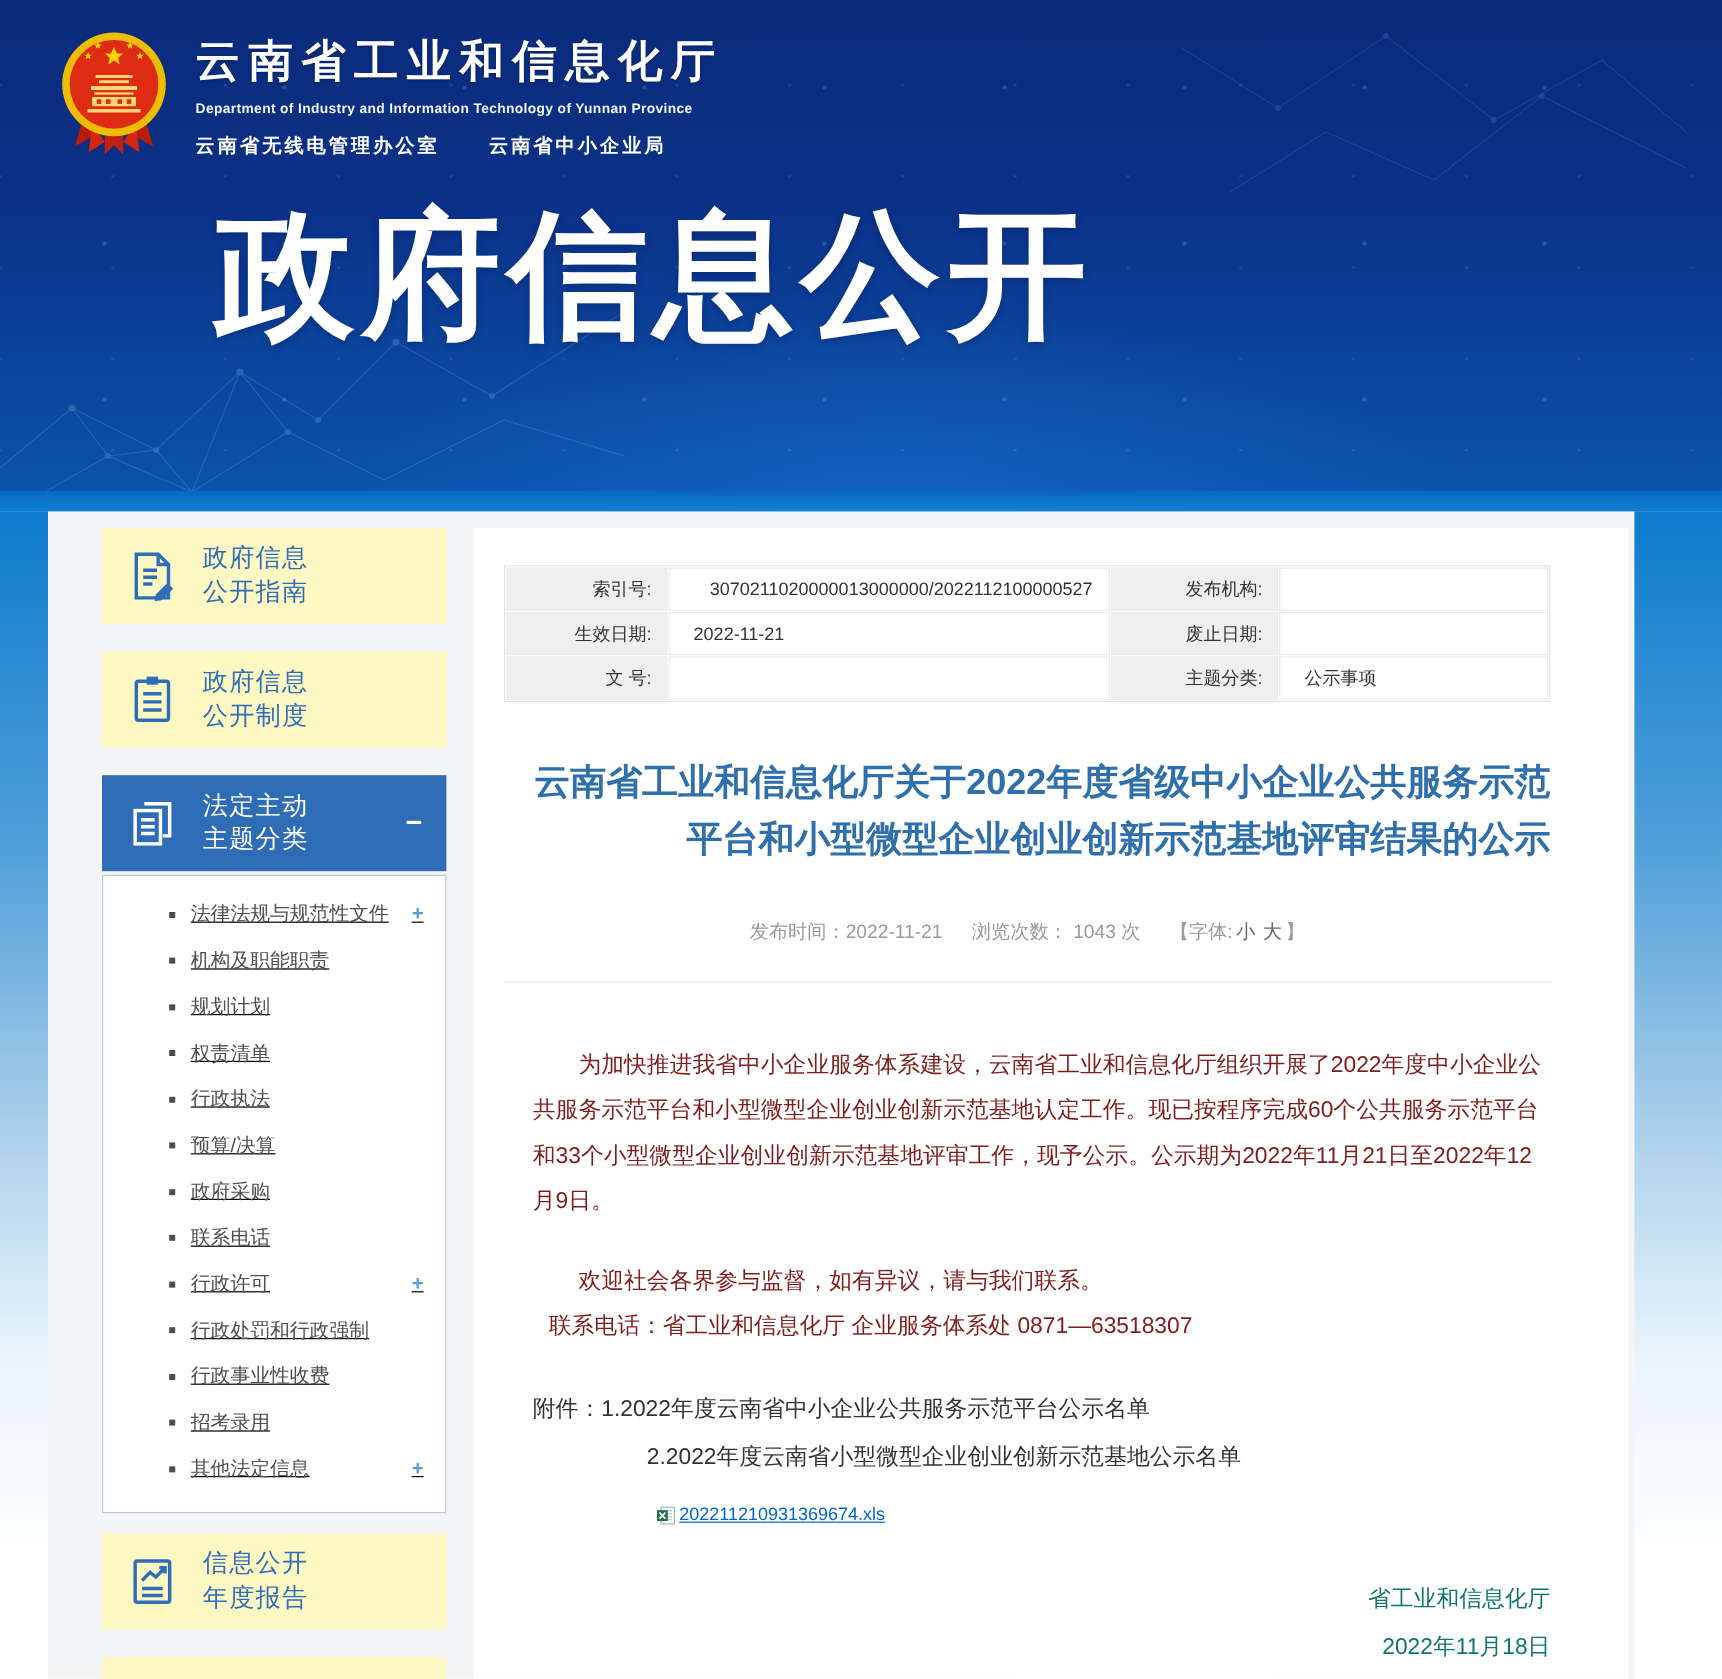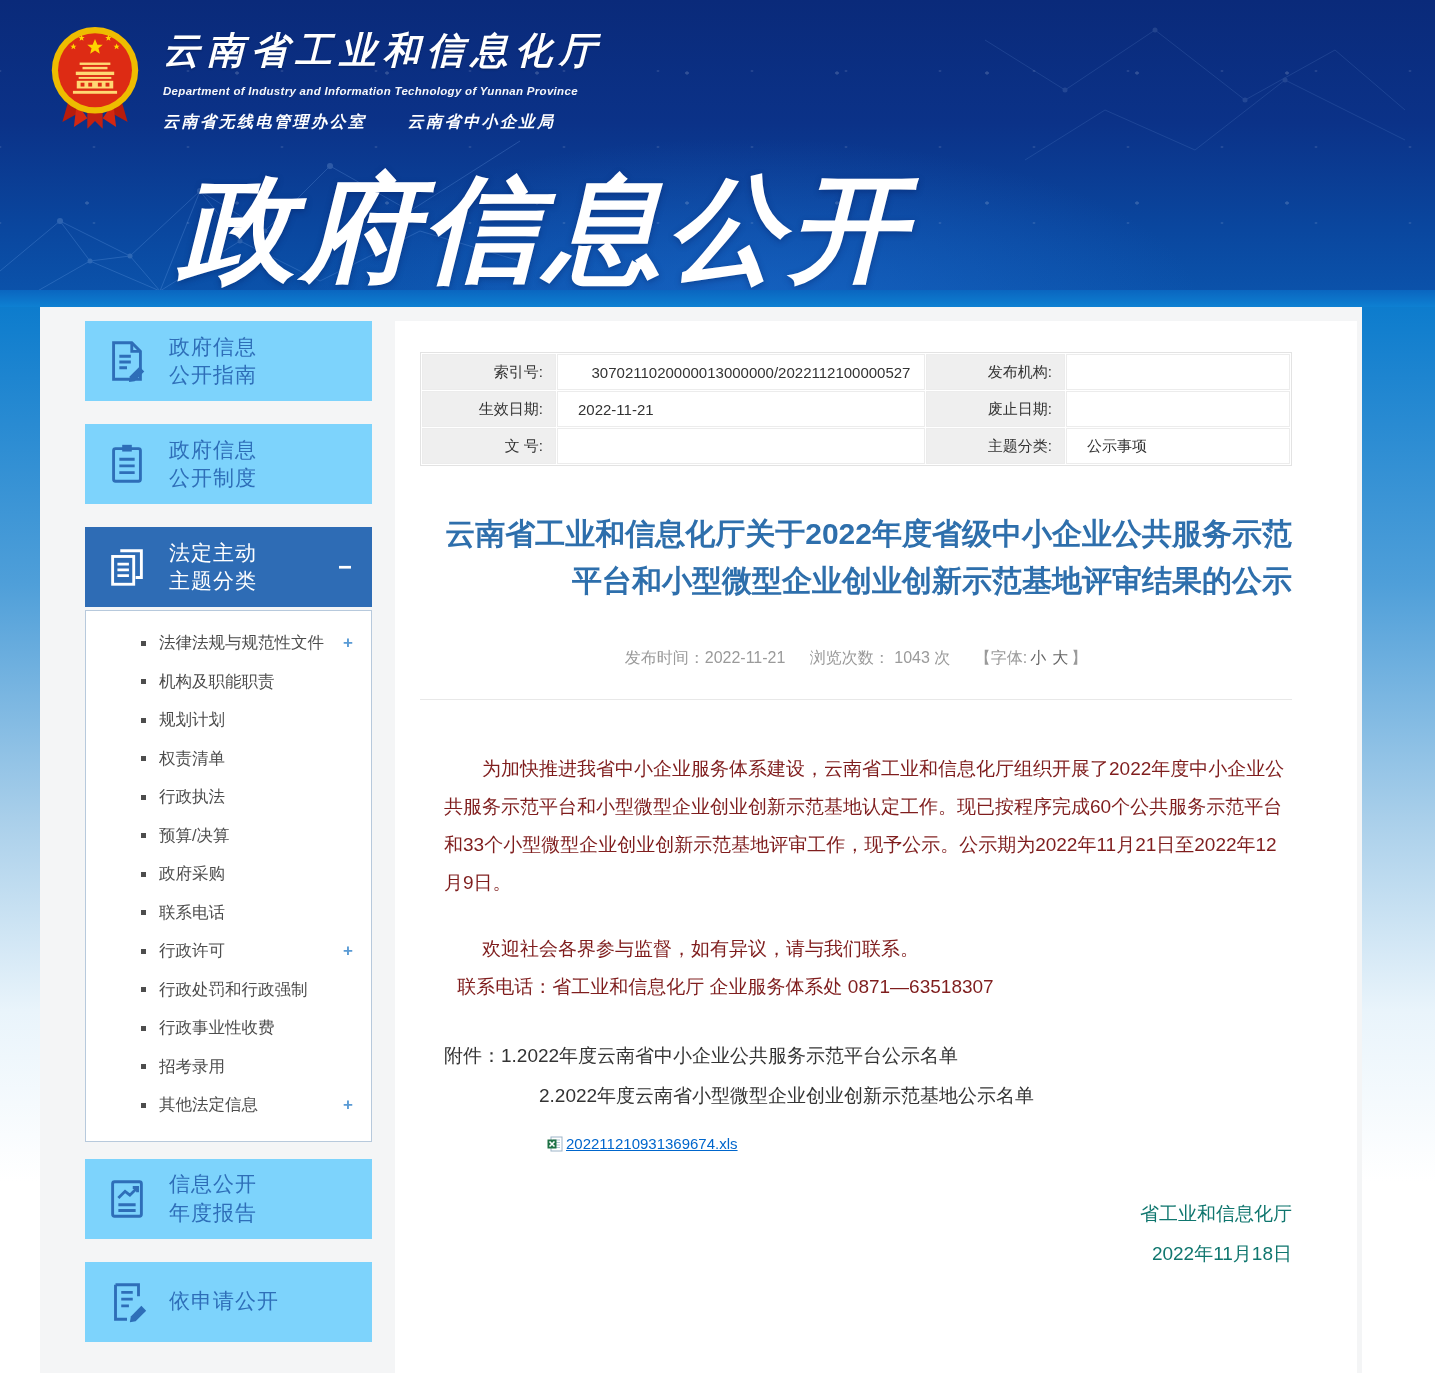--- a/index.html
+++ b/index.html
@@ -1,25 +1,24 @@
 <!DOCTYPE html>
 <html><head>
 <meta charset="utf-8">
 <style>
   * { margin:0; padding:0; box-sizing:border-box; }
   html,body { background:#fff; }
   body { font-family:"Liberation Sans","DejaVu Sans",sans-serif; width:1435px; }
   .page { width:1435px; height:1399px; overflow:hidden; position:relative; }
 
   
-  .banner { position:relative; height:307px; overflow:hidden;
+  .banner { position:relative; height:426px; overflow:hidden;
     background:
       radial-gradient(ellipse 700px 260px at 52% 100%, rgba(30,110,210,.55), rgba(30,110,210,0) 65%),
       linear-gradient(180deg,#0a2a7a 0%,#0b3288 40%,#0a479f 75%,#0b55ad 100%);
-    font-style: italic;
   }
   .banner::before { content:""; position:absolute; inset:0; pointer-events:none;
     background-image:
       radial-gradient(rgba(255,255,255,.16) 1.5px, rgba(255,255,255,0) 2.2px),
       radial-gradient(rgba(255,255,255,.10) 1px, rgba(255,255,255,0) 1.8px);
     background-size:150px 130px, 94px 76px;
     background-position:12px 8px, 47px 33px;
   }
   .net-pattern { position:absolute; left:0; bottom:6px; width:520px; height:230px; opacity:.20; pointer-events:none; }
   .net-pattern2 { position:absolute; right:30px; top:0; width:420px; height:180px; opacity:.12; pointer-events:none; }
@@ -37,29 +36,29 @@
     background:linear-gradient(180deg,#0a66c0,#0e80d2); }
 
   
   .page-body { height:1066px;
     background:linear-gradient(180deg,#0d7ccd 0%,#4f9fd9 26%,#a9cfea 48%,#e9f4fb 66%,#ffffff 82%); }
   .wrapper { margin:0 73px 0 40px; background:#f4f5f6; height:100%; padding-top:14px;
     display:flex; align-items:flex-start; }
 
   
   .sidebar { flex:0 0 287px; margin-left:45px; }
-  .side-card { background:#7dd3fc; height:80px; display:flex; align-items:center; margin-bottom:23px; cursor:pointer; }
+  .side-card { background:#fef9c3; height:80px; display:flex; align-items:center; margin-bottom:23px; cursor:pointer; }
   .side-card .icon { width:84px; display:flex; justify-content:center; color:#2e6eb8; }
   .side-card .icon svg { width:46px; height:46px; }
   .side-card .label { color:#2e6eb8; font-size:21px; line-height:1.35; letter-spacing:1px; }
   .side-card.active { background:#2e6cb5; margin-bottom:3px; }
   .side-card.active .icon, .side-card.active .label { color:#fff; }
   .collapse-ind { margin-left:auto; margin-right:20px; color:#fff; font-size:24px; font-weight:bold; }
 
-  .submenu { background:#fff; border:1px solid #b7c9dc; list-style:none; padding:13px 0 16px; margin-bottom:17px; }
+  .submenu { background:#fff; border:1px solid #b7c9dc; list-style:none; padding:13px 0 16px; margin-bottom:17px;text-decoration:underline; }
   .submenu li { display:flex; align-items:center; height:38.5px; padding:0 18px 0 55px;
     color:#4d4d4d; font-size:16.5px; cursor:pointer; }
   .submenu li .bullet { width:5px; height:5px; background:#4d4d4d; margin-right:13px; flex:0 0 auto; }
   .submenu li .plus { margin-left:auto; color:#5a9bd5; font-size:17px; font-weight:bold; }
 
   
   .main { flex:1; margin-left:23px; margin-right:5px; background:#fff;
     min-height:1052px; padding:31px 65px 40px 25px; }
 
   .meta-table { width:100%; border-collapse:separate; border-spacing:1px; font-size:15px; color:#333;

